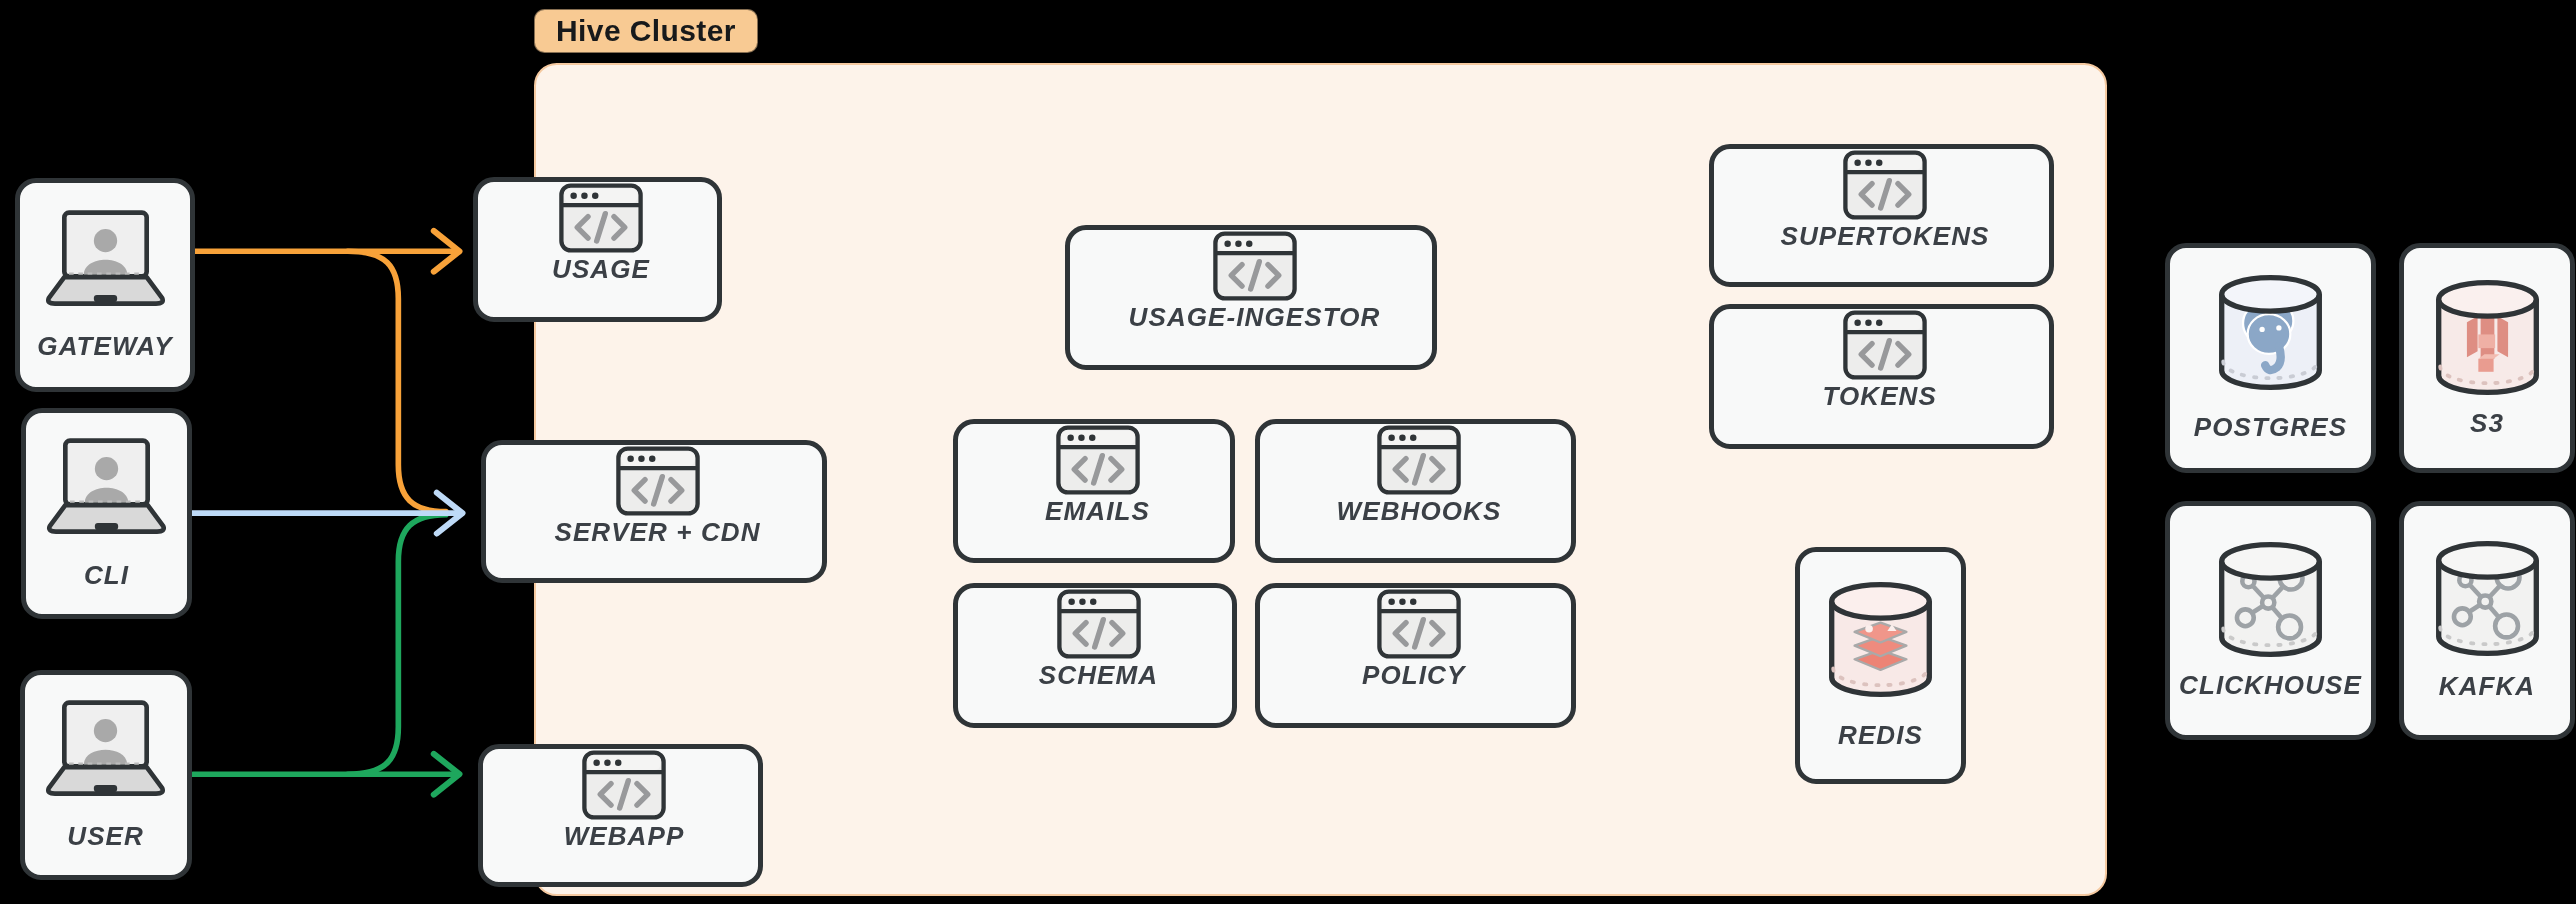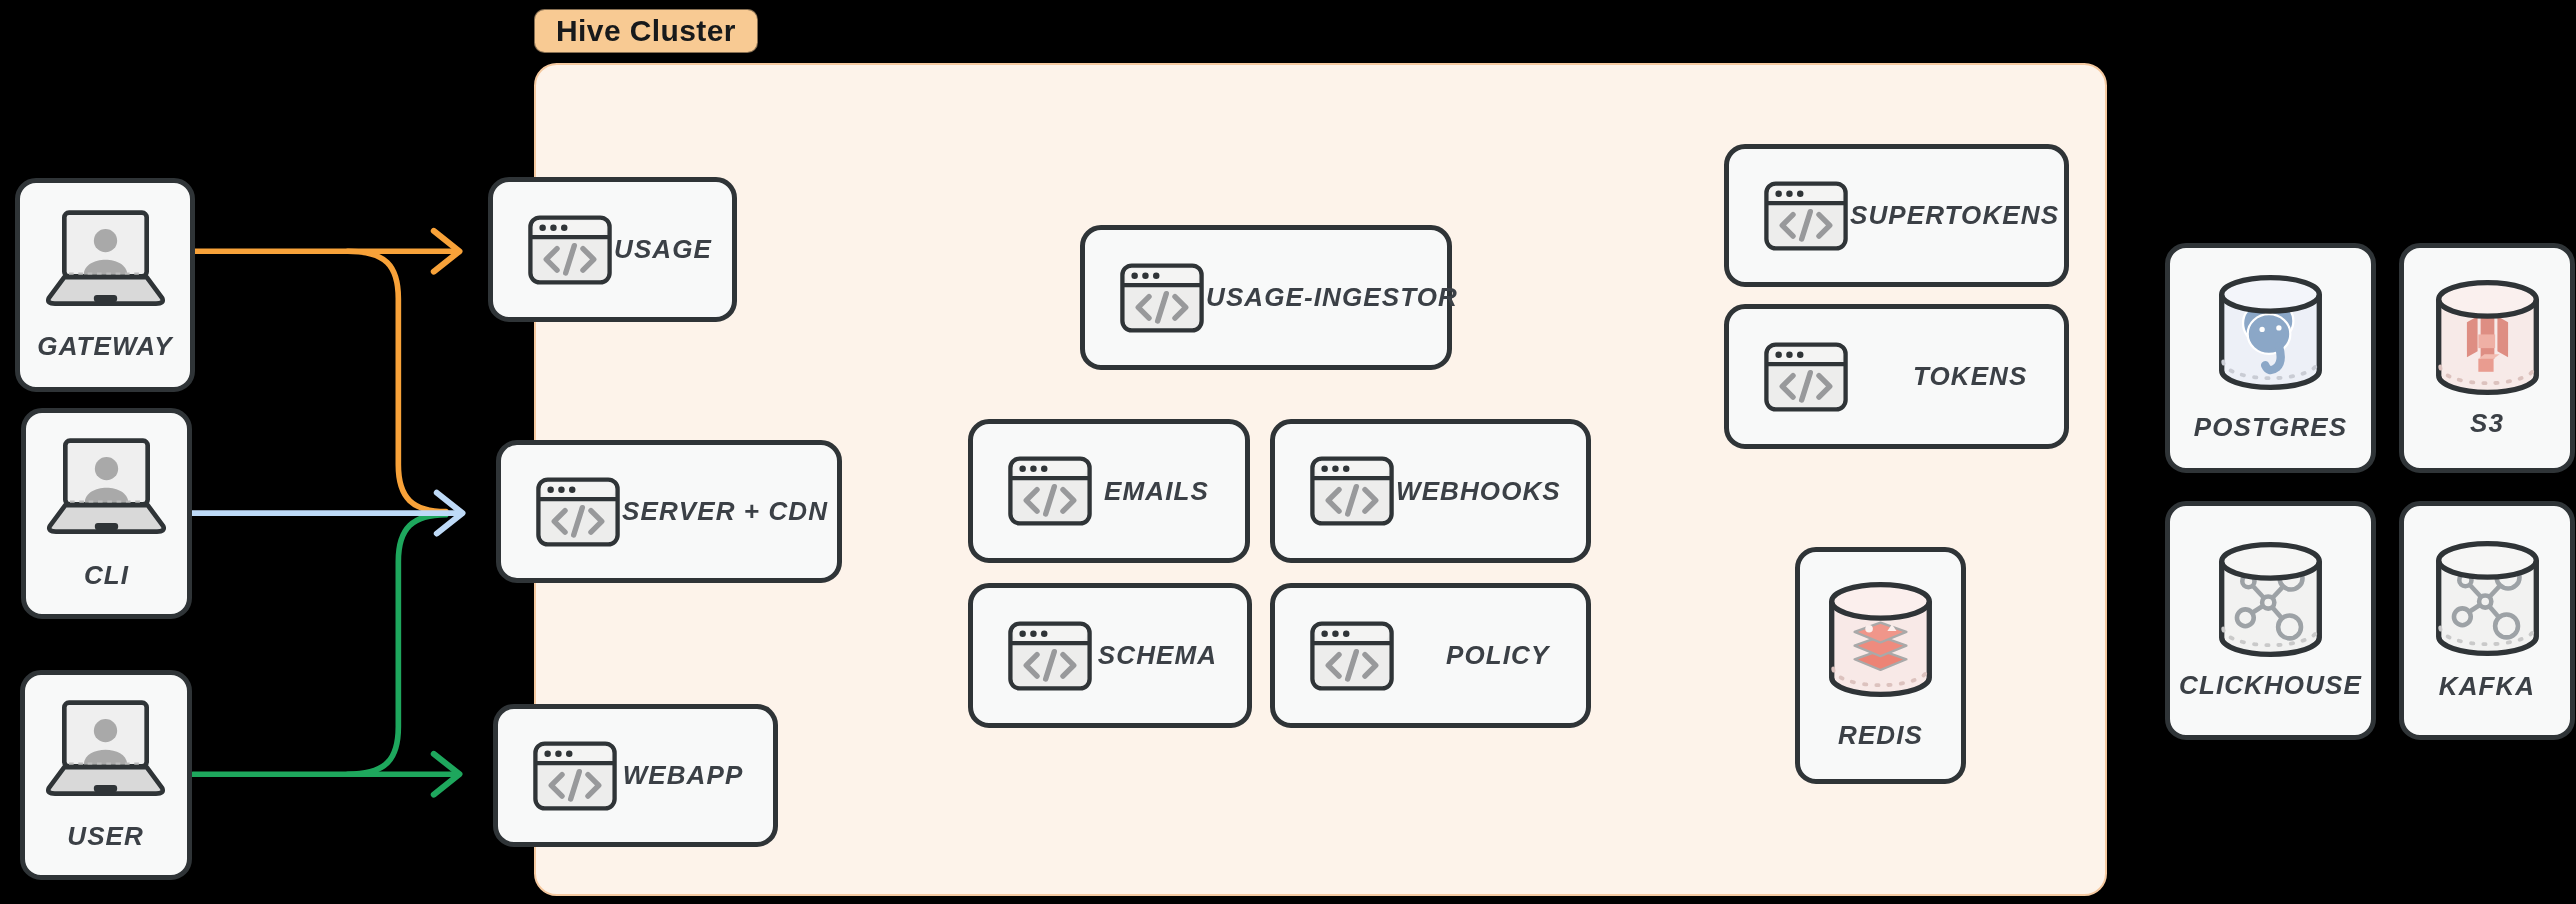--- a/index.html
+++ b/index.html
@@ -27,21 +27,21 @@
   .node{
     position:absolute;background:#F8F9F9;border:5.3px solid #2F3437;
     border-radius:21px;box-sizing:border-box;display:flex;z-index:3;
   }
   .label{
     font-style:italic;font-weight:700;font-size:26px;letter-spacing:1.1px;
     color:#3B4046;white-space:nowrap;
   }
 
   
-  .service{flex-direction:row;align-items:center;padding:0 26px 0 33px;margin-left:15px;}
+  .service{flex-direction:column;align-items:center;padding:0 26px 0 33px;}
   .service .svc-icon{flex:0 0 auto;}
   .service .label{flex:1;text-align:center;}
   .service.label-right .label{text-align:right;padding-right:10.6px;}
 
   
   .client,.store{flex-direction:column;align-items:center;justify-content:center;gap:22.6px;}
 
   
   svg.edges{position:absolute;inset:0;z-index:2;pointer-events:none;}
 
@@ -182,21 +182,21 @@
         <use href="#icon-code-window"></use>
       </svg>
     <span class="label">SERVER + CDN</span>
   </div>
   <div class="node service" style="left:473px;top:177px;width:249px;height:145px;">
     <svg class="svc-icon" viewBox="0 0 116 96" width="88" height="72">
         <use href="#icon-code-window"></use>
       </svg>
     <span class="label">USAGE</span>
   </div>
-  <div class="node service" style="left:478px;top:704px;width:285px;height:143px;">
+  <div class="node service" style="left:478px;top:744px;width:285px;height:143px;">
     <svg class="svc-icon" viewBox="0 0 116 96" width="88" height="72">
         <use href="#icon-code-window"></use>
       </svg>
     <span class="label">WEBAPP</span>
   </div>
   <div class="node service" style="left:1065px;top:225px;width:372px;height:145px;">
     <svg class="svc-icon" viewBox="0 0 116 96" width="88" height="72">
         <use href="#icon-code-window"></use>
       </svg>
     <span class="label">USAGE-INGESTOR</span>

